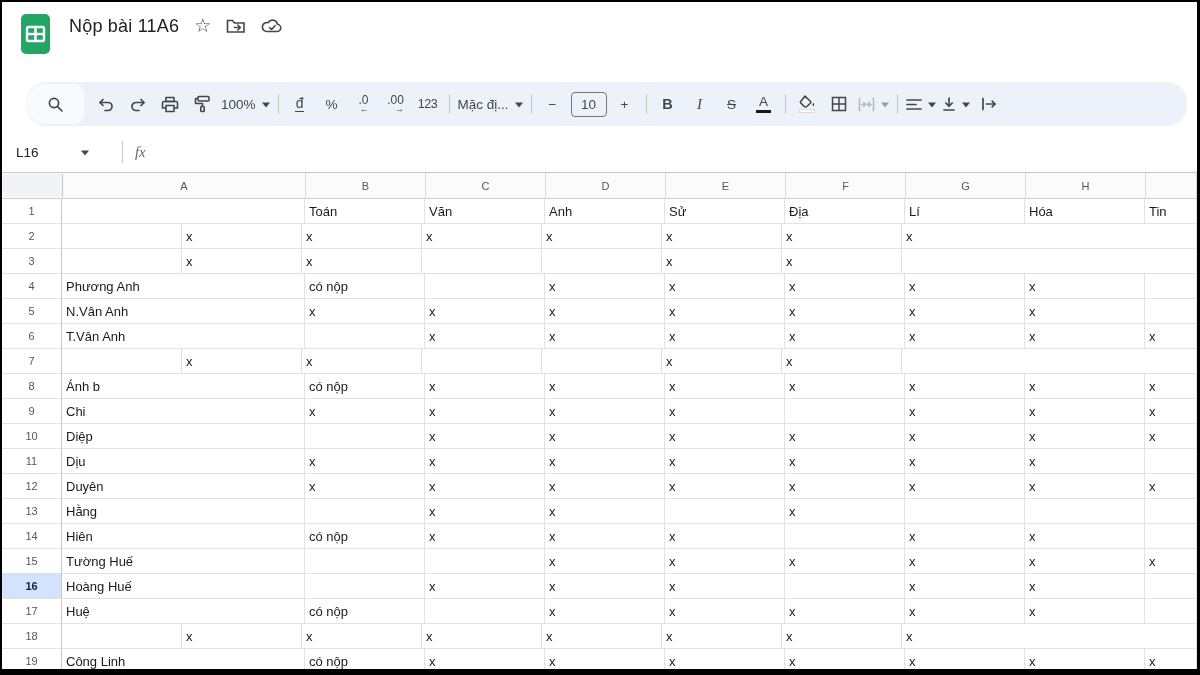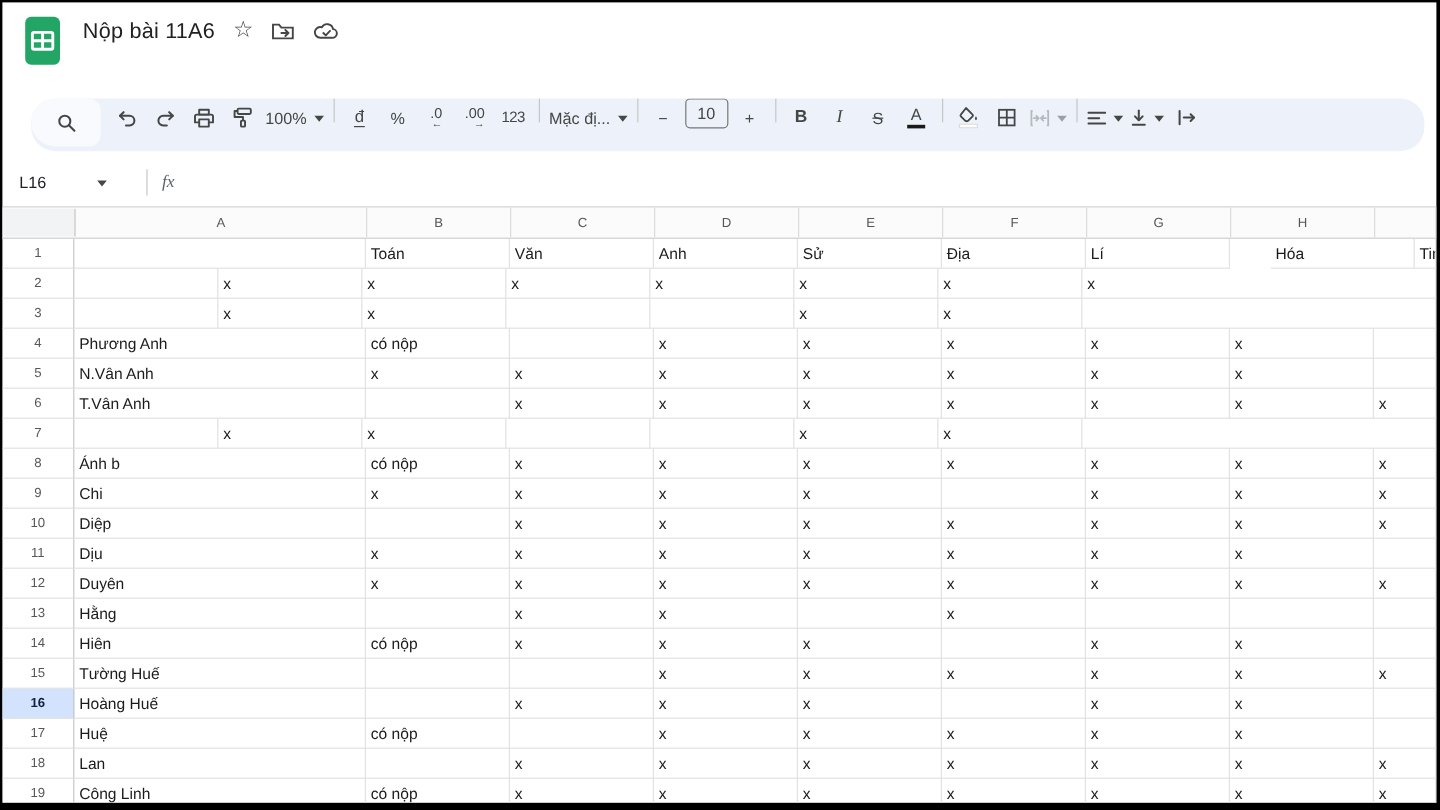--- a/index.html
+++ b/index.html
@@ -13,21 +13,21 @@
   .title-block { margin-left:18px; }
   .title-row { display:flex; align-items:center; gap:15px; height:28px; }
   .doc-title { font-size:18px; font-weight:500; color:#202124; letter-spacing:.2px; }
   .tb-ic { color:#444746; display:flex; align-items:center; }
   .star { font-size:19px; line-height:1; margin-top:-2px; }
   .menubar { display:flex; margin-left:-11px; margin-top:2px; }
   .menu-item { font-size:14.5px; color:#202124; padding:3px 11px; border-radius:4px; cursor:default; }
 
   
   .toolbar-wrap { padding:2px 10px 6px 24px; }
-  .toolbar { height:44px; background:#edf2fa; border-radius:20px; display:flex; align-items:flex-start; padding:0 4px 0 0; color:#444746; overflow:hidden; white-space:nowrap; }
+  .toolbar { height:44px; background:#edf2fa; border-radius:20px; display:flex; align-items:center; padding:0 4px 0 0; color:#444746; overflow:hidden; white-space:nowrap; }
   .search-seg { background:#f8fafd; height:40px; width:58px; border-radius:20px 10px 10px 20px; display:flex; align-items:center; justify-content:center; margin-right:6px; flex:0 0 auto; }
   .tb-btn { min-width:32px; height:32px; border-radius:8px; display:flex; align-items:center; justify-content:center; font-size:13.5px; color:#444746; flex:0 0 auto; padding:0 3px; }
   .sep { width:1px; height:20px; background:#c4c7c5; margin:0 5px; flex:0 0 auto; }
   .caret { display:inline-block; width:0; height:0; border:4px solid transparent; border-top:5px solid #444746; margin-left:6px; transform:translateY(2.5px); }
   .caret.gray { border-top-color:#9aa0a6; }
   .zoom-label, .font-label { font-size:13.5px; }
   .dong { font-size:14px; border-bottom:1.5px solid #444746; line-height:1.1; padding:0 1px; }
   .dec { display:flex; flex-direction:column; align-items:flex-end; line-height:1; font-size:12px; }
   .dec .arr { font-size:9px; line-height:1; margin-top:-1px; }
   .fmt123 { font-size:12.5px; letter-spacing:-.5px; font-weight:500; }
@@ -285,21 +285,21 @@
       <div id="rowsContainer">
           <div class="grid-row">
             <div class="row-num">1</div>
             <div class="cell" style="width: 243px;"></div>
             <div class="cell" style="width: 120px;">Toán</div>
             <div class="cell" style="width: 120px;">Văn</div>
             <div class="cell" style="width: 120px;">Anh</div>
             <div class="cell" style="width: 120px;">Sử</div>
             <div class="cell" style="width: 120px;">Địa</div>
             <div class="cell" style="width: 120px;">Lí</div>
-            <div class="cell" style="width: 120px; margin-left: 34px;">Hóa</div>
+            <div class="cell" style="width: 120px;">Hóa</div>
             <div class="cell" style="flex: 1 1 0%;">Tin</div>
           </div>
           <div class="grid-row">
             <div class="row-num">2</div>
             <div class="cell" style="width: 120px;"></div>
             <div class="cell" style="width: 120px;">x</div>
             <div class="cell" style="width: 120px;">x</div>
             <div class="cell" style="width: 120px;">x</div>
             <div class="cell" style="width: 120px;">x</div>
             <div class="cell" style="width: 120px;">x</div>
@@ -479,21 +479,20 @@
             <div class="cell" style="width: 120px;"></div>
             <div class="cell" style="width: 120px;">x</div>
             <div class="cell" style="width: 120px;">x</div>
             <div class="cell" style="width: 120px;">x</div>
             <div class="cell" style="width: 120px;">x</div>
             <div class="cell" style="width: 120px;">x</div>
             <div class="cell" style="flex: 1 1 0%;"></div>
           </div>
           <div class="grid-row">
             <div class="row-num">18</div>
-            <div class="cell" style="width: 243px;">Lan</div>
             <div class="cell" style="width: 120px;"></div>
             <div class="cell" style="width: 120px;">x</div>
             <div class="cell" style="width: 120px;">x</div>
             <div class="cell" style="width: 120px;">x</div>
             <div class="cell" style="width: 120px;">x</div>
             <div class="cell" style="width: 120px;">x</div>
             <div class="cell" style="width: 120px;">x</div>
             <div class="cell" style="flex: 1 1 0%;">x</div>
           </div>
           <div class="grid-row">

